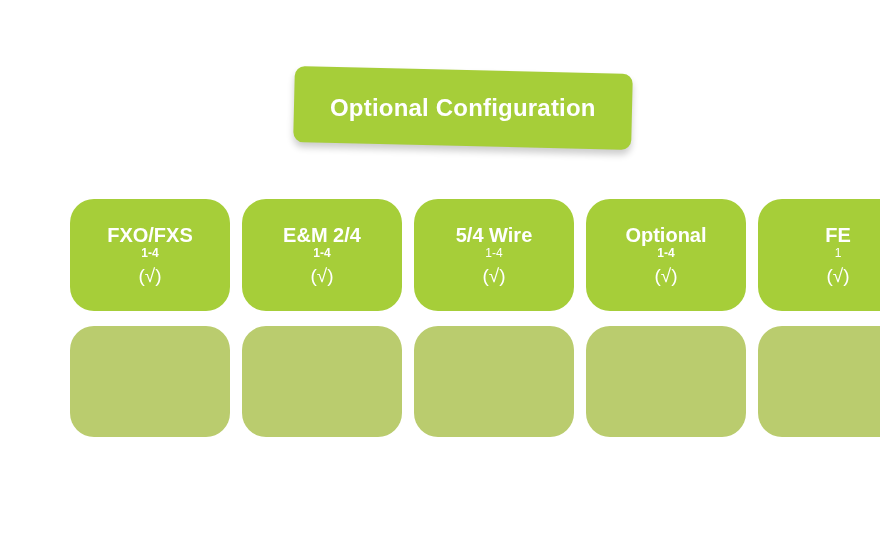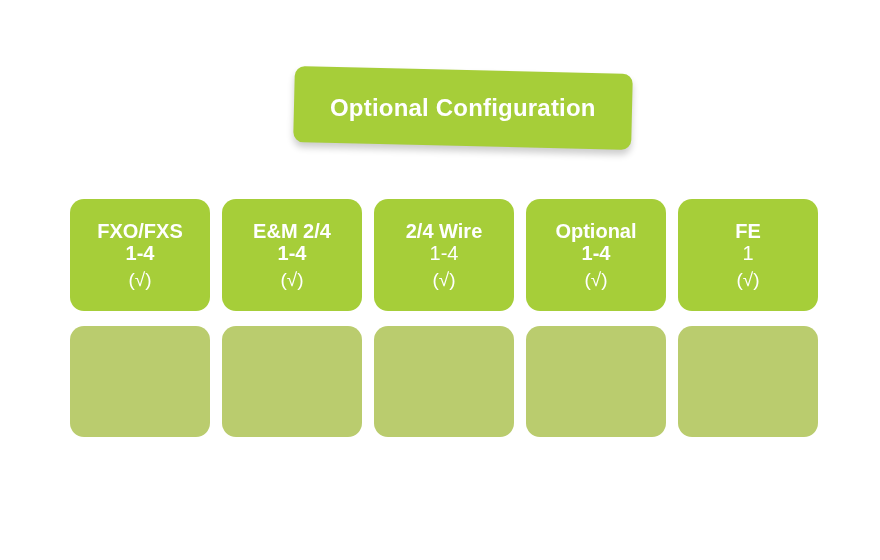--- a/index.html
+++ b/index.html
@@ -54,22 +54,22 @@
   #row-top {
     left: 70px;
     top: 199px;
   }
   #row-bottom {
     left: 70px;
     top: 326px;
   }
 
   .card {
-    width: 140px;
-    border-radius: 14px;
+    width: 160px;
+    border-radius: 24px;
     box-sizing: border-box;
   }
 
   .card-top {
     height: 112px;
     background: #A6CE39;
     display: flex;
     flex-direction: column;
     align-items: center;
     justify-content: center;
@@ -84,21 +84,21 @@
   .card-title {
     color: #ffffff;
     font-size: 20px;
     font-weight: bold;
     line-height: 1.08;
     text-align: center;
     white-space: nowrap;
   }
   .card-range {
     color: #ffffff;
-    font-size: 20px;
+    font-size: 12px;
     font-weight: bold;
     line-height: 1.15;
     text-align: center;
   }
   .card-range.light {
     font-weight: normal;
   }
   .card-check {
     color: #ffffff;
     font-size: 19px;
@@ -122,21 +122,21 @@
         <div class="card-title">FXO/FXS</div>
         <div class="card-range">1-4</div>
         <div class="card-check">(√)</div>
       </div>
       <div class="card card-top">
         <div class="card-title">E&amp;M 2/4</div>
         <div class="card-range">1-4</div>
         <div class="card-check">(√)</div>
       </div>
       <div class="card card-top">
-        <div class="card-title">2/4 Wire</div>
+        <div class="card-title">5/4 Wire</div>
         <div class="card-range light">1-4</div>
         <div class="card-check">(√)</div>
       </div>
       <div class="card card-top">
         <div class="card-title">Optional</div>
         <div class="card-range">1-4</div>
         <div class="card-check">(√)</div>
       </div>
       <div class="card card-top">
         <div class="card-title">FE</div>

